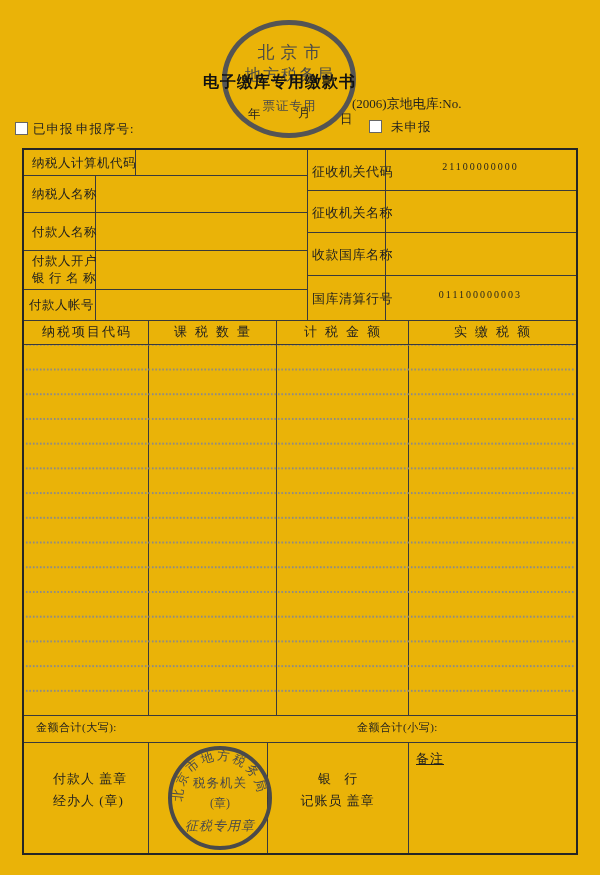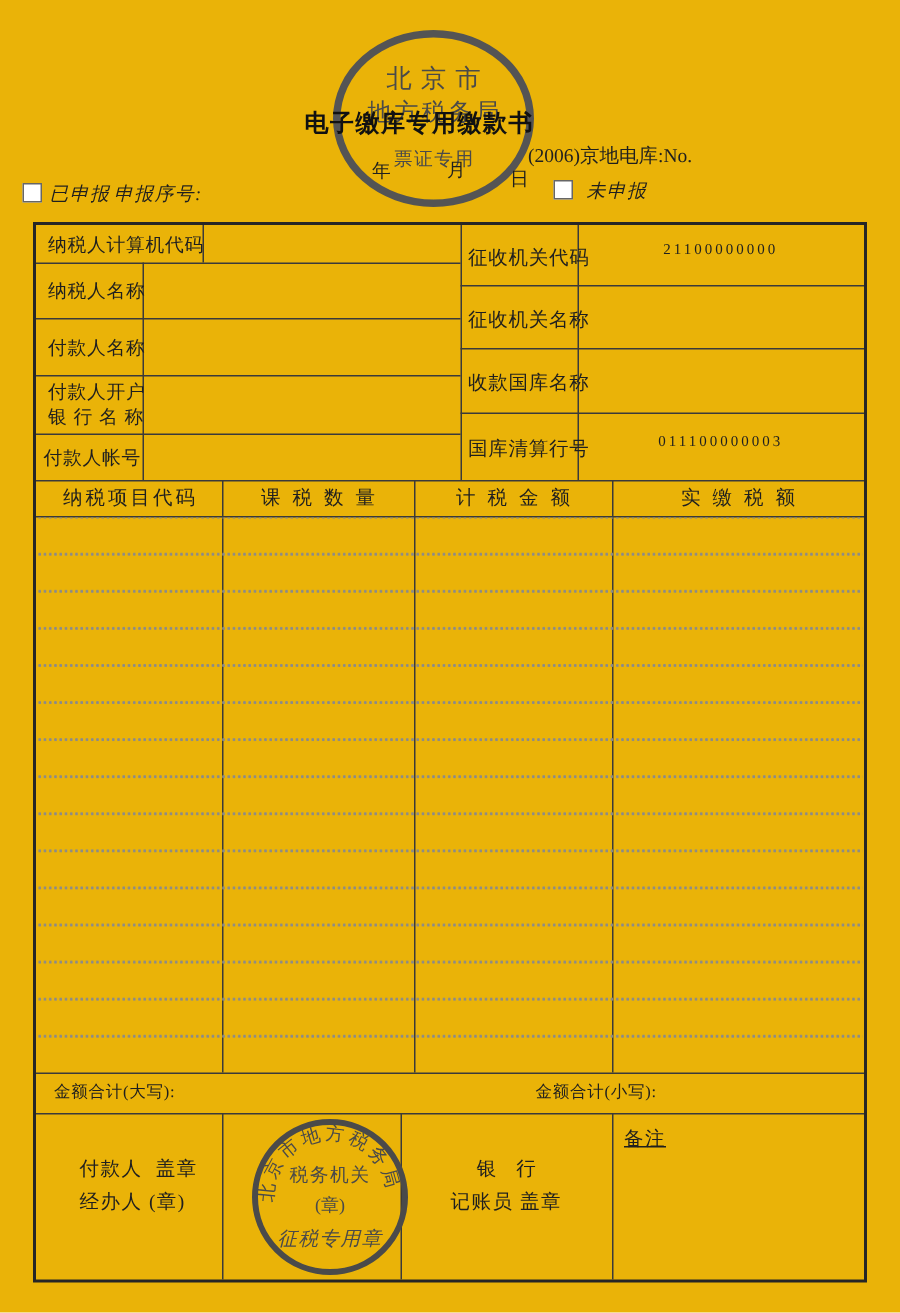--- a/index.html
+++ b/index.html
@@ -23,21 +23,21 @@
     left:203px;top:72px;z-index:2;
     font-family:"Liberation Sans","DejaVu Sans",sans-serif;
     font-weight:bold;font-size:16px;letter-spacing:1px;color:#111;
   }
   .serial-no{left:352px;top:95px;font-size:13px;z-index:2;}
   .date-y{left:248px;top:106px;font-size:12.5px;z-index:2;}
   .date-m{left:298px;top:105px;font-size:12.5px;z-index:2;}
   .date-d{left:340px;top:111px;font-size:12.5px;z-index:2;}
 
   .chk{box-sizing:border-box;width:13px;height:13px;border:1px solid #666;background:#fff;z-index:2;}
-  .decl-txt{font-size:12.5px;letter-spacing:1px;z-index:2;font-style:italic;}
+  .decl-txt{font-size:12.5px;letter-spacing:1px;z-index:2;}
 
   
   .tbl{
     left:22px;top:148px;width:556px;height:707px;box-sizing:border-box;
     border:2px solid #262626;
   }
   .hl{position:absolute;height:1px;background:#3a3a3a;}
   .vl{position:absolute;width:1px;background:#3a3a3a;}
 
   .lab{position:absolute;font-size:12.5px;letter-spacing:0.5px;white-space:nowrap;}
@@ -135,21 +135,21 @@
 
     <div class="hl" style="top:565px;left:0;width:552px;"></div>
     <div class="hl" style="top:592px;left:0;width:552px;"></div>
     <div class="tot-lab" style="left:12px;">金额合计(大写):</div>
     <div class="tot-lab" style="left:333px;">金额合计(小写):</div>
 
     <div class="vl" style="left:124px;top:592px;height:111px;"></div>
     <div class="vl" style="left:243px;top:592px;height:111px;"></div>
     <div class="vl" style="left:384px;top:592px;height:111px;"></div>
 
-    <div class="ft" style="left:29px;top:620px;font-family:Liberation Mono, monospace;">付款人 盖章</div>
+    <div class="ft" style="left:29px;top:620px;">付款人 盖章</div>
     <div class="ft" style="left:29px;top:642px;">经办人 (章)</div>
     <div class="ft ft-center" style="top:620px;letter-spacing:5px;text-indent:5px;">银  行</div>
     <div class="ft ft-center" style="top:642px;">记账员 盖章</div>
     <div class="ft" style="left:392px;top:600px;text-decoration:underline;">备注</div>
 
     <svg class="abs stamp-bottom" viewBox="0 0 110 110">
       <circle cx="55" cy="55" r="50" fill="none" stroke="#4a4a4a" stroke-width="4"></circle>
       <path id="arcp" d="M 17.6,61.6 A 38,38 0 1 1 92.4,61.6" fill="none"></path>
       <text font-size="12.5" fill="#4a4a4a" letter-spacing="2.5">
         <textPath href="#arcp" startOffset="3">北京市地方税务局</textPath>

